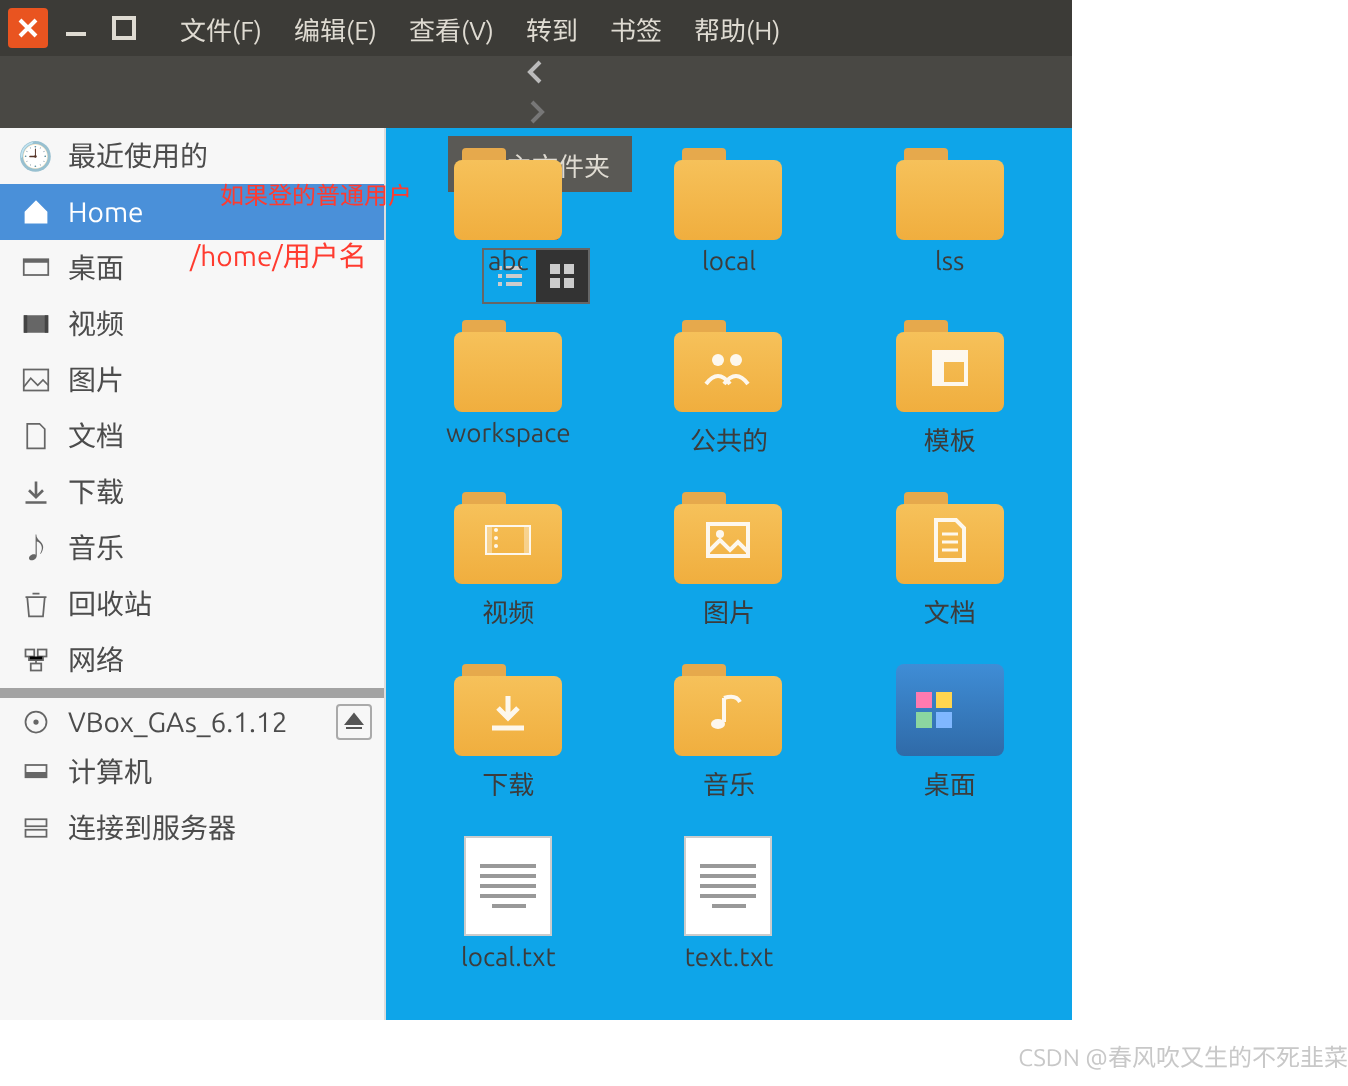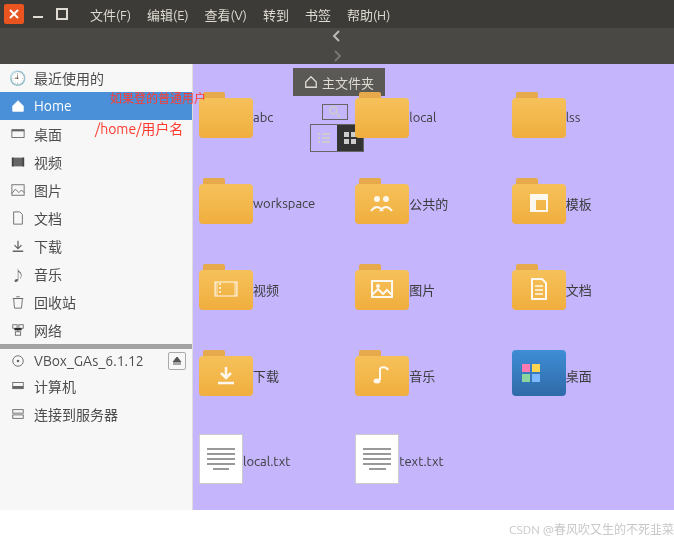--- a/index.html
+++ b/index.html
@@ -1,17 +1,17 @@
 <!DOCTYPE html>
 <html><head>
 <meta charset="utf-8">
 <style>
   * { margin:0; padding:0; box-sizing:border-box; font-family:"Ubuntu","Noto Sans CJK SC","Microsoft YaHei",sans-serif; }
   body { width:674px; height:543px; background:#fff; overflow:hidden; position:relative; }
-  .window { width:674px; height:510px; background:#c4b5fd; display:flex; flex-direction:column;justify-content:flex-end; }
+  .window { width:536px; height:510px; background:#0ea5e9; display:flex; flex-direction:column;justify-content:flex-end; }
 
   
   .titlebar { height:28px; background:#3c3b37; display:flex; align-items:center; color:#dfdbd2; font-size:13px; }
   .titlebar .winbtn { width:20px; height:20px; margin-left:4px; display:flex; align-items:center; justify-content:center; cursor:pointer; }
   .titlebar .close { background:#e95420; color:#fff; border-radius:2px; }
   .titlebar .min, .titlebar .max { color:#dfdbd2; }
   .menu { display:flex; gap:4px; margin-left:12px; }
   .menu span { padding:2px 6px; cursor:pointer; }
 
   
@@ -30,21 +30,21 @@
   .sidebar { width:193px; background:#f7f7f7; border-right:1px solid #ddd; overflow-y:auto; font-size:14px; color:#4c4c4c; }
   .sbitem { height:28px; display:flex; align-items:center; padding:0 10px; gap:8px; cursor:pointer; }
   .sbitem.active { background:#4a90d9; color:#fff; }
   .sbitem.active svg { stroke:#fff; fill:#fff; }
   .sbitem .ic { width:16px; height:16px; display:flex; align-items:center; justify-content:center; color:#666; }
   .sbitem.active .ic { color:#fff; }
   .sbitem.eject { position:relative; }
   .eject-ic { position:absolute; right:6px; width:18px; height:18px; border:1px solid #aaa; border-radius:2px; display:flex; align-items:center; justify-content:center; }
 
   .files { flex:1; padding:10px 6px; display:grid; grid-template-columns:repeat(3, 1fr); grid-auto-rows:82px; gap:4px 0; align-content:start; position:relative; }
-  .fitem { display:flex; flex-direction:row; align-items:center; cursor:pointer; }
+  .fitem { display:flex; flex-direction:column; align-items:center; cursor:pointer; }
   .folder { width:54px; height:46px; position:relative; }
   .folder .tab { position:absolute; top:0; left:4px; width:22px; height:8px; background:#e6a94c; border-radius:2px 2px 0 0; }
   .folder .body { position:absolute; top:6px; left:0; right:0; bottom:0; background:linear-gradient(#f6c15a,#f0ae3e); border-radius:4px; display:flex; align-items:center; justify-content:center; }
   .folder .glyph { color:#fff; opacity:.9; }
   .txtfile { width:44px; height:50px; border:1px solid #ccc; background:#fff; display:flex; flex-direction:column; justify-content:center; align-items:center; gap:3px; padding:6px 7px; }
   .txtfile .line { height:2px; width:100%; background:#999; }
   .desktop-ic { width:54px; height:46px; background:linear-gradient(#3f8dd6,#2f6aa8); border-radius:4px; position:relative; }
   .desktop-ic::after { content:""; position:absolute; left:10px; top:14px; width:8px; height:8px; background:#ff7ab0; box-shadow:10px 0 #ffd54f, 0 10px #8bd6a0, 10px 10px #7fb7ff; }
   .flabel { margin-top:4px; font-size:13px; color:#3c3c3c; }
 

